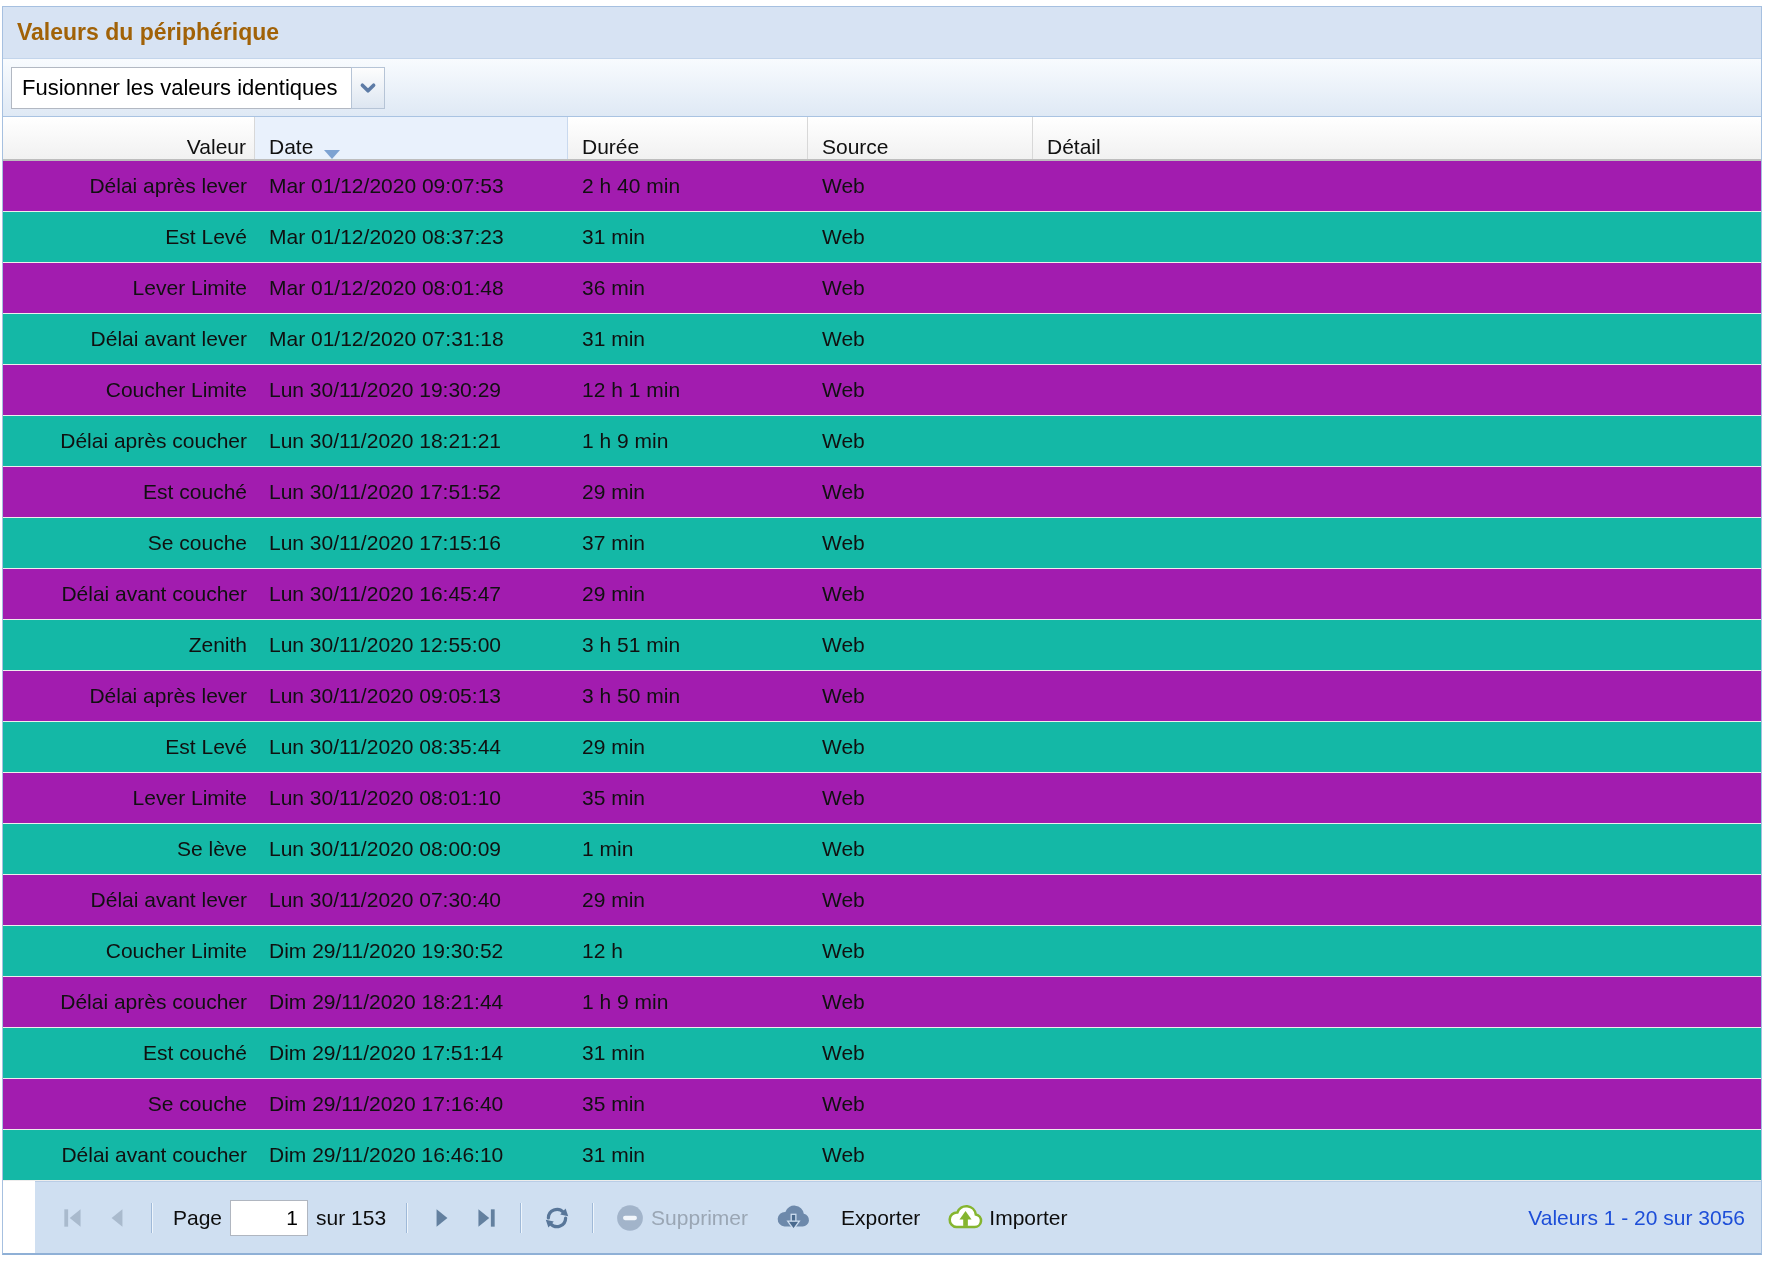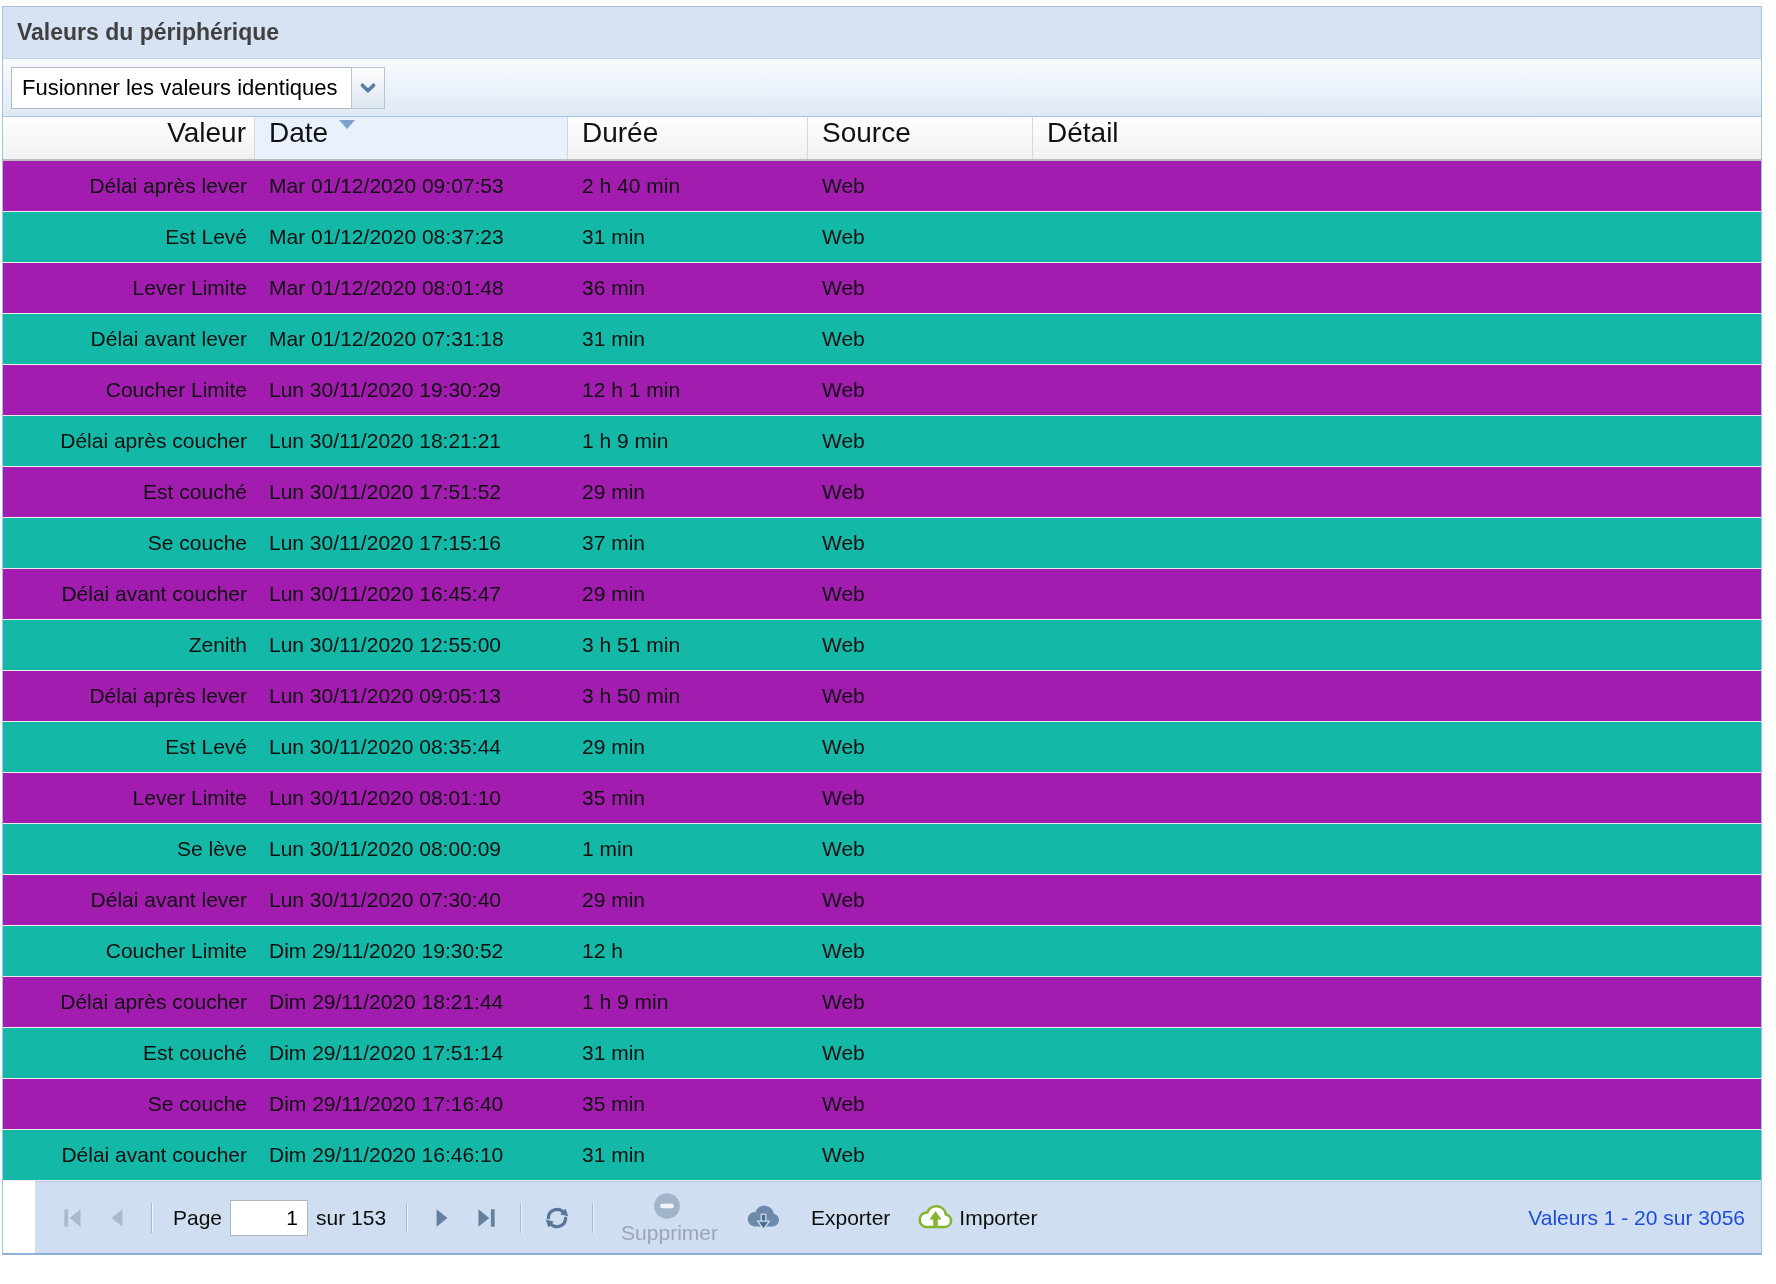--- a/index.html
+++ b/index.html
@@ -2,31 +2,31 @@
 <html><head>
 <meta charset="utf-8">
 <style>
   html,body{margin:0;padding:0;background:#ffffff;}
   body{width:1776px;height:1284px;font-family:"Liberation Sans",sans-serif;position:relative;overflow:hidden;}
 
   .panel{position:absolute;left:2px;top:6px;width:1758px;border:1px solid #a6c0e0;border-bottom:2px solid #8fb0d6;background:#fff;}
 
   
   .panel-header{height:52px;background:#d7e3f3;border-bottom:1px solid #c3d5eb;display:flex;align-items:center;padding-left:14px;box-sizing:border-box;}
-  .panel-title{color:#404040;font-size:23px;font-weight:bold;}
+  .panel-title{color:#a16207;font-size:23px;font-weight:bold;}
 
   
   .toolbar{height:58px;background:linear-gradient(#f8fbfe,#dfe9f5);border-bottom:1px solid #a9c3e2;display:flex;align-items:center;padding-left:8px;box-sizing:border-box;}
   .combo{display:flex;align-items:stretch;height:42px;}
   .combo input{width:340px;height:42px;box-sizing:border-box;border:1px solid #b2b8c2;border-right:none;padding:0 4px 0 10px;font-size:22px;font-family:"Liberation Sans",sans-serif;color:#000;background:#fff;outline:none;white-space:nowrap;overflow:hidden;}
   .combo-trigger{width:34px;height:42px;box-sizing:border-box;border:1px solid #b6c4d6;background:linear-gradient(#fdfdfd,#dde6f1);display:flex;align-items:center;justify-content:center;cursor:pointer;}
 
   
   .grid-header{display:flex;height:44px;background:linear-gradient(#ffffff,#f1f1f1);border-bottom:2px solid #bdbdbd;box-sizing:border-box;}
-  .hcell{box-sizing:border-box;display:flex;align-items:flex-start;font-size:28px;color:#111;border-right:1px solid #d8d8d8;padding-left:14px;cursor:pointer;}
+  .hcell{box-sizing:border-box;display:flex;align-items:flex-end;font-size:21px;color:#111;border-right:1px solid #d8d8d8;padding-left:14px;cursor:pointer;}
   .hcell.c-valeur{width:252px;justify-content:flex-end;padding-right:8px;padding-left:0;}
   .hcell.c-date{width:313px;background:#e9f1fc;border-right:1px solid #c9d9ee;}
   .hcell.c-duree{width:240px;}
   .hcell.c-source{width:225px;}
   .hcell.c-detail{flex:1;border-right:none;}
   .sort-arrow{width:0;height:0;border-left:8px solid transparent;border-right:8px solid transparent;border-top:9px solid #7da2d2;margin-left:11px;margin-top:3px;}
 
   
   .row{display:flex;height:51px;box-sizing:border-box;border-bottom:1px solid #ededed;background:#a21caf;}
   .row.alt{background:#14b8a6;}
@@ -34,21 +34,21 @@
   .cell.c-valeur{width:252px;justify-content:flex-end;padding-right:8px;}
   .cell.c-date{width:313px;padding-left:14px;}
   .cell.c-duree{width:240px;padding-left:14px;}
   .cell.c-source{width:225px;padding-left:14px;}
   .cell.c-detail{flex:1;padding-left:14px;}
 
   
   .pager{height:72px;background:#cfdff1;border-top:1px solid #b9cde6;display:flex;align-items:center;padding:0 16px;box-sizing:border-box;font-size:21px;color:#0d0d0d;margin-left:32px;}
   .pbtn{background:none;border:none;padding:0;margin:0 9px;display:flex;align-items:center;cursor:pointer;font-family:"Liberation Sans",sans-serif;font-size:21px;color:#0d0d0d;}
   .pbtn .lbl{margin-left:6px;}
-  .pbtn.disabled{cursor:default;flex-direction:column;}
+  .pbtn.disabled{cursor:default;}
   .pbtn.disabled .lbl{color:#9aa6b4;}
   .psep{width:0;height:30px;border-left:1px solid #9fb9d8;border-right:1px solid #eef5fc;margin:0 12px;}
   .plabel{margin:0 8px;}
   .page-input{width:78px;height:36px;box-sizing:border-box;border:1px solid #b0b6c0;background:#fff;text-align:right;padding-right:9px;font-size:21px;font-family:"Liberation Sans",sans-serif;outline:none;}
   .pager-summary{margin-left:auto;font-size:21px;color:#1d4ed8;}
   .icon{display:inline-flex;align-items:center;justify-content:center;}
 </style>
 </head>
 <body>
 

